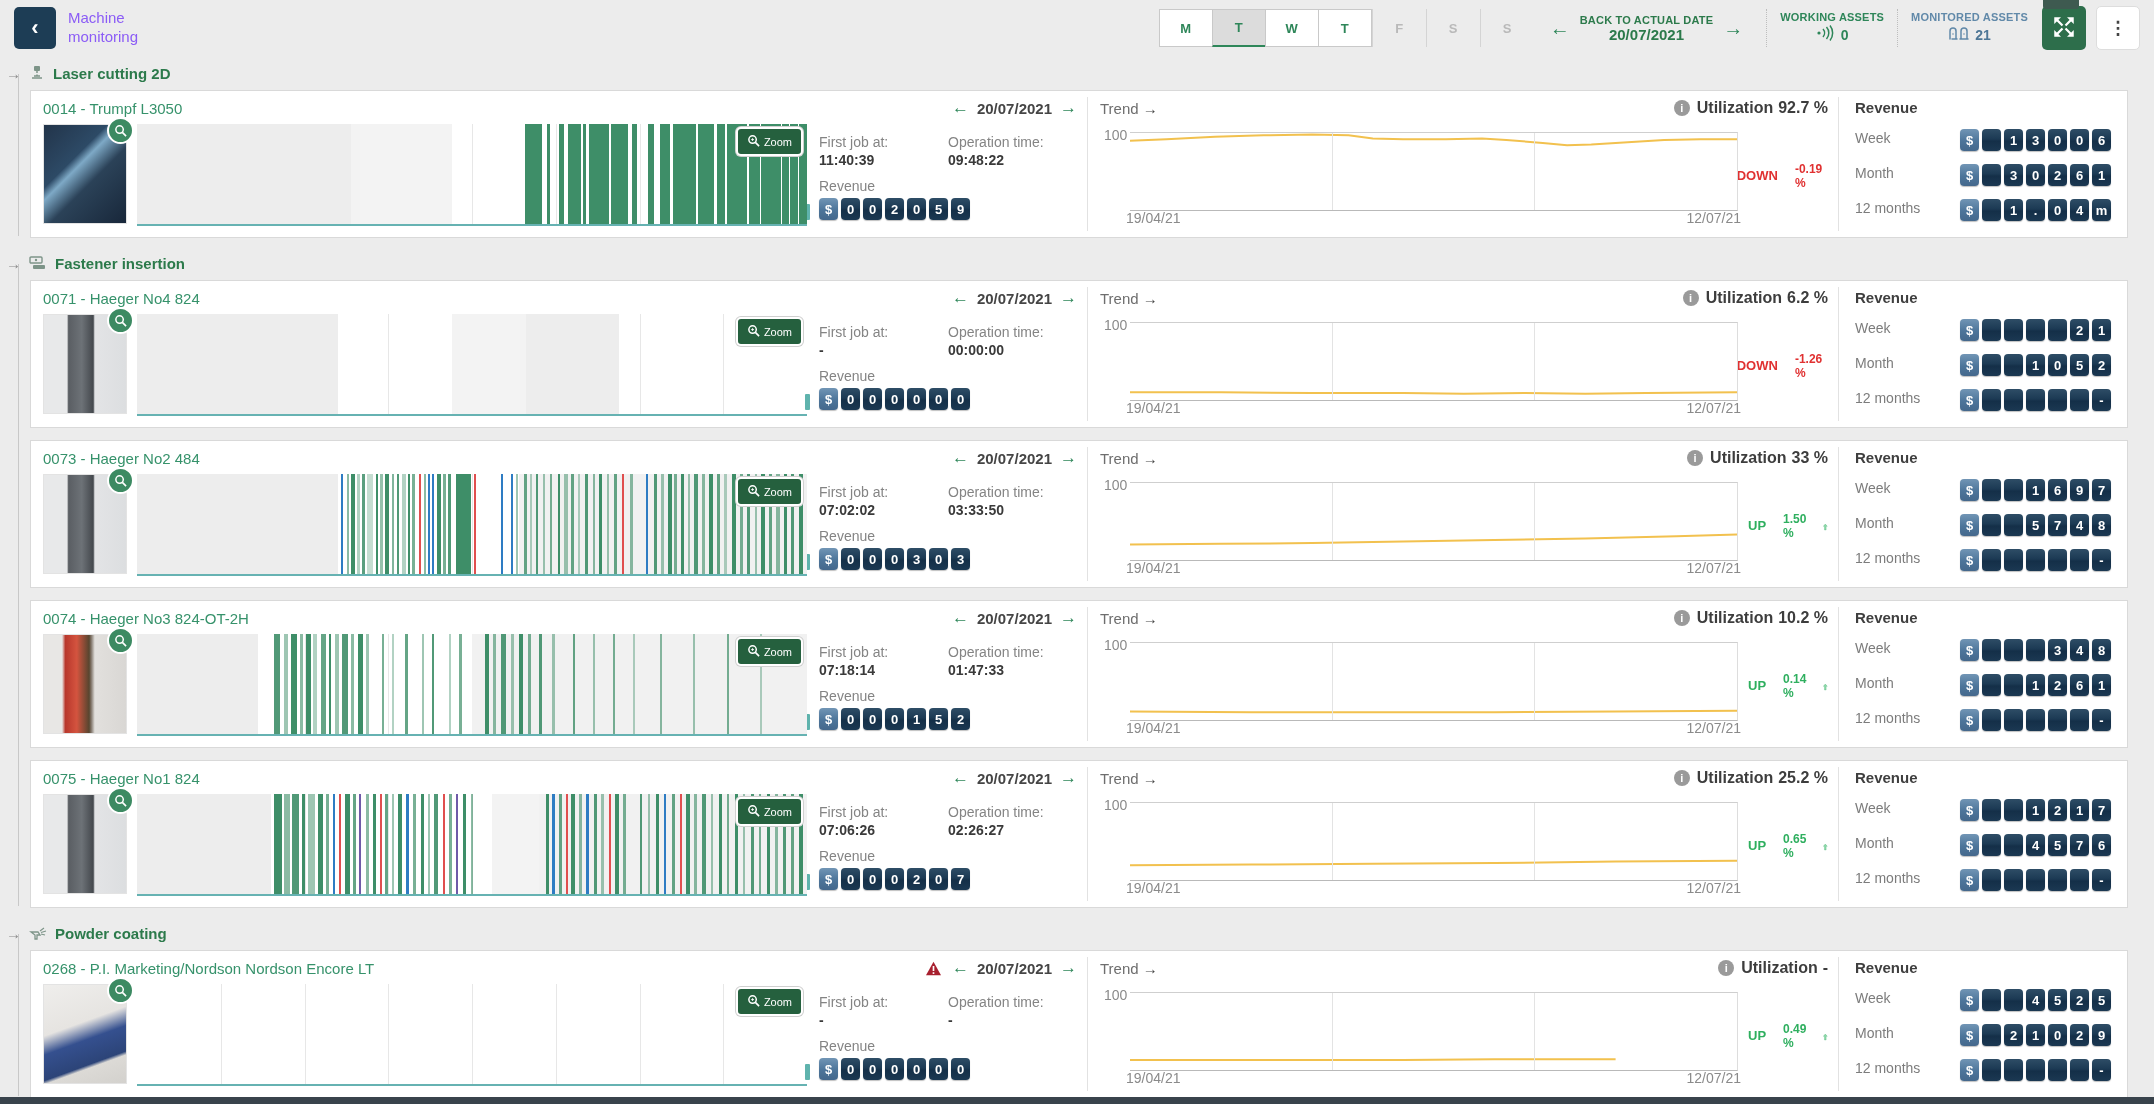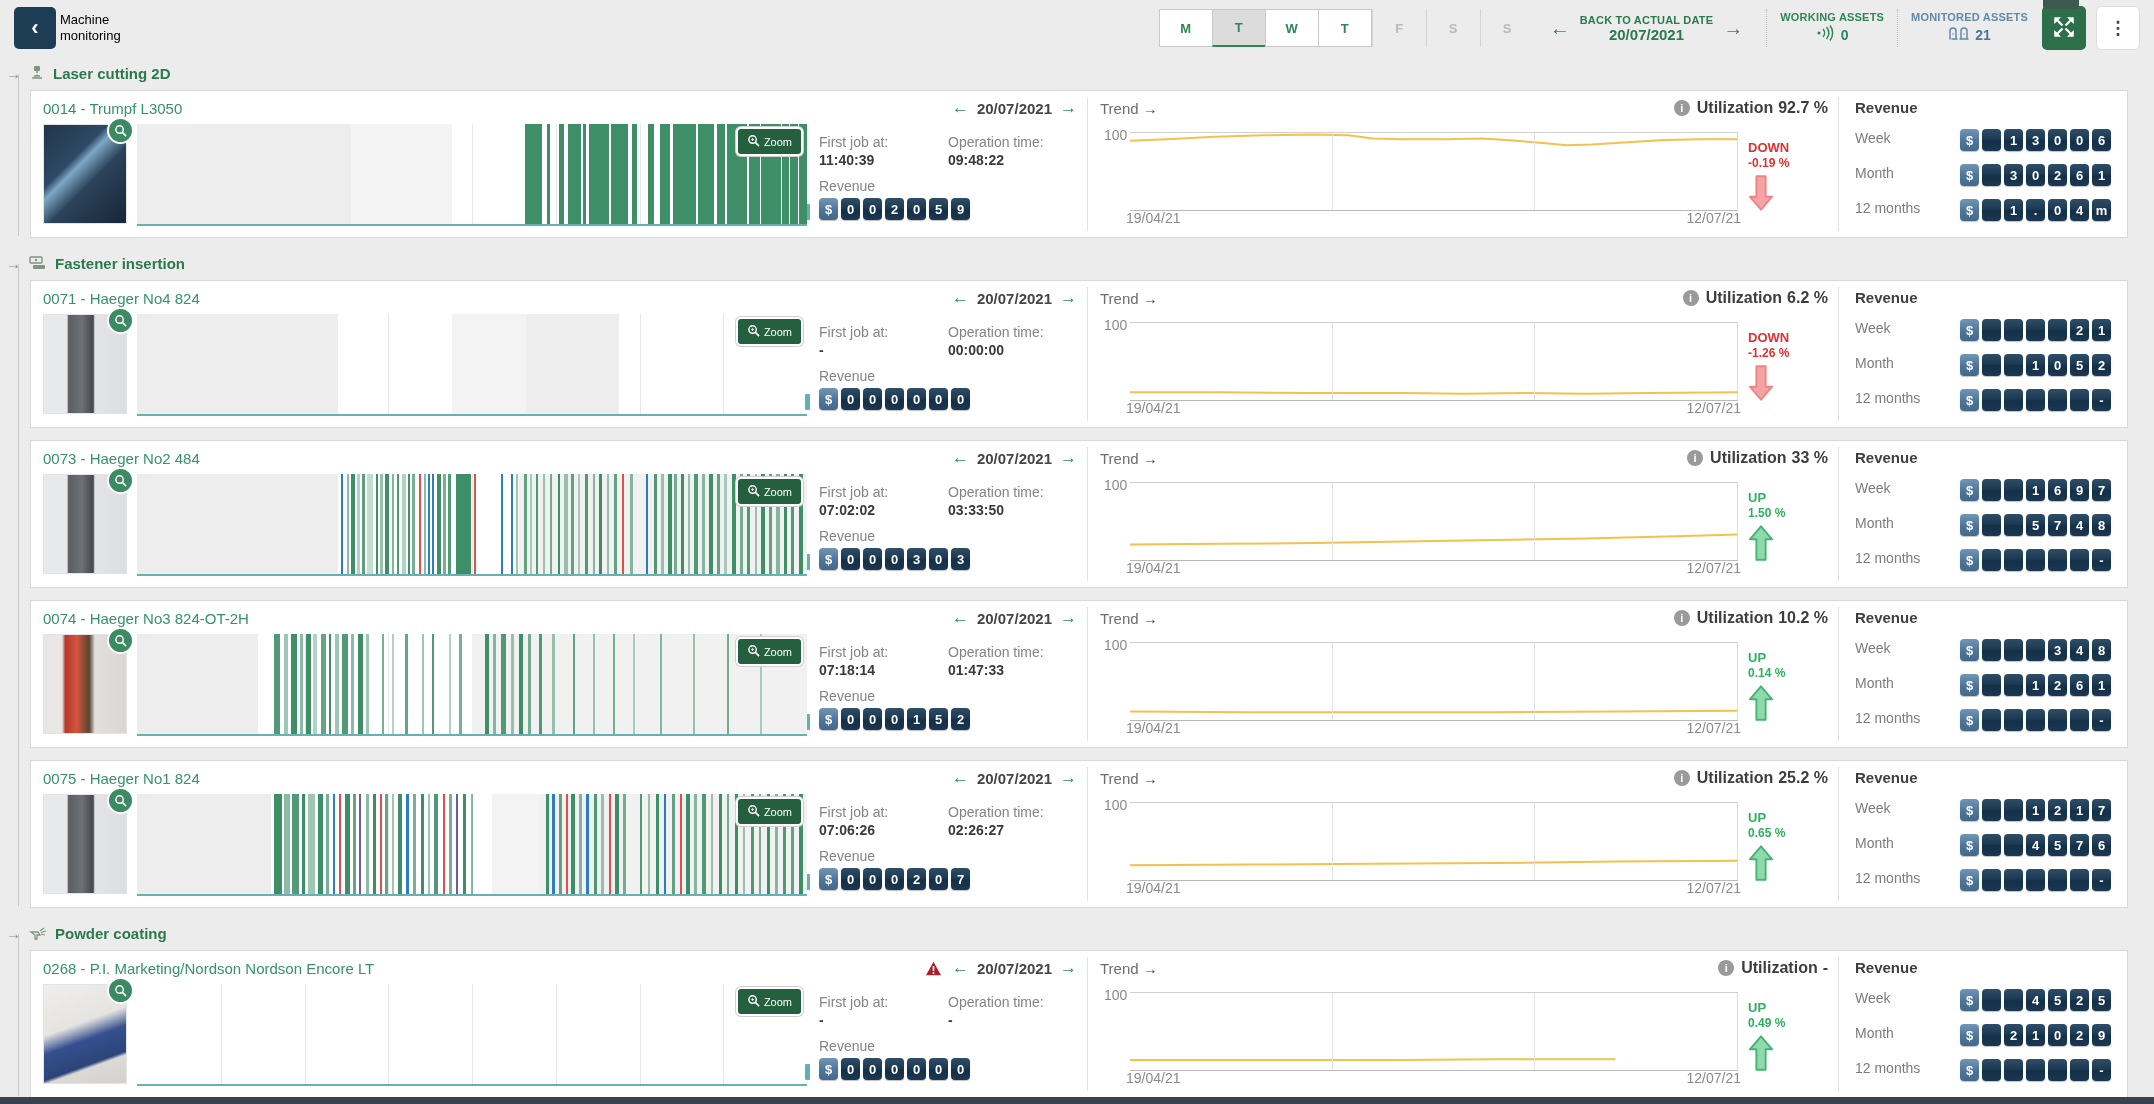--- a/index.html
+++ b/index.html
@@ -2,21 +2,21 @@
 <html><head>
 <meta charset="utf-8">
 <style>
   *{box-sizing:border-box;margin:0;padding:0}
   html,body{width:2154px;height:1104px;overflow:hidden}
   body{font-family:"Liberation Sans","DejaVu Sans",sans-serif;background:#ececec;position:relative}
   
   .topbar{height:56px;display:flex;align-items:center;padding:0 14px;background:#ececec}
   .back-btn{width:42px;height:42px;border-radius:5px;background:#1d3d55;color:#fff;border:none;
     font-size:22px;font-weight:bold;display:flex;align-items:center;justify-content:center;cursor:pointer}
-  .app-title{margin-left:4px;color:#000000;font-size:13px;line-height:1.25;width:92px}
+  .app-title{margin-left:12px;color:#8b5cf6;font-size:15px;line-height:1.25;width:92px}
   .topbar-right{margin-left:auto;display:flex;align-items:center}
   .day-group{display:flex;align-items:center;margin-right:16px}
   .day-btn{width:54px;height:38px;display:flex;align-items:center;justify-content:center;
     font-size:13px;font-weight:bold;cursor:pointer}
   .day-btn.enabled{background:#fff;border:1px solid #c9c9c9;color:#2e8659;margin-left:-1px}
   .day-btn.selected{background:#dcdcdc;border:1px solid #c9c9c9;border-bottom:2px solid #2e8659;color:#2e8659;margin-left:-1px}
   .day-btn.disabled{background:transparent;border:none;border-left:1px solid #d4d4d4;color:#b9b9b9;cursor:default}
   .date-nav-top{display:flex;align-items:center;gap:10px;margin-right:10px}
   .nav-arrow{color:#2e8659;font-size:20px;font-weight:bold;cursor:pointer;line-height:1}
   .date-block{text-align:center}
@@ -88,21 +88,21 @@
     display:flex;align-items:center;justify-content:center;margin-right:7px;cursor:pointer;font-style:normal}
   .u-val{margin-left:5px}
   .chart-zone{display:flex;flex:1}
   .chart{flex:1;position:relative;margin:12px 10px 20px 30px;border-top:1px solid #cfcfcf;border-bottom:1px solid #b9b9b9;border-right:1px solid #ddd}
   .chart svg{position:absolute;left:0;top:0;width:100%;height:100%}
   .cgrid{position:absolute;top:0;bottom:0;width:1px;background:#e3e3e3}
   .ax{position:absolute;font-size:14px;color:#8a8a8a}
   .ax-max{top:-6px;left:-26px}
   .ax-start{bottom:-16px;left:-4px}
   .ax-end{bottom:-16px;right:-4px}
-  .dir{width:80px;display:flex;flex-direction:column;align-items:flex-start;justify-content:center;gap:1px}
+  .dir{width:80px;display:flex;align-items:center;justify-content:center;gap:17px}
   .dir .dir-word{font-size:13px;font-weight:bold}
   .dir .dir-change{font-size:12px;font-weight:bold}
   .dir.up .dir-word,.dir.up .dir-change{color:#2faf5f}
   .dir.down .dir-word,.dir.down .dir-change{color:#e03131}
   .dir svg{margin-top:3px}
   
   .col-rev{width:286px;padding:8px 14px 6px 16px}
   .rev-head{color:#3f3f3f;font-size:15px;font-weight:bold}
   .rev-row{display:flex;align-items:center;justify-content:space-between;margin-top:9px}
   .rev-row .lbl{font-size:14px;color:#7c7c7c}

